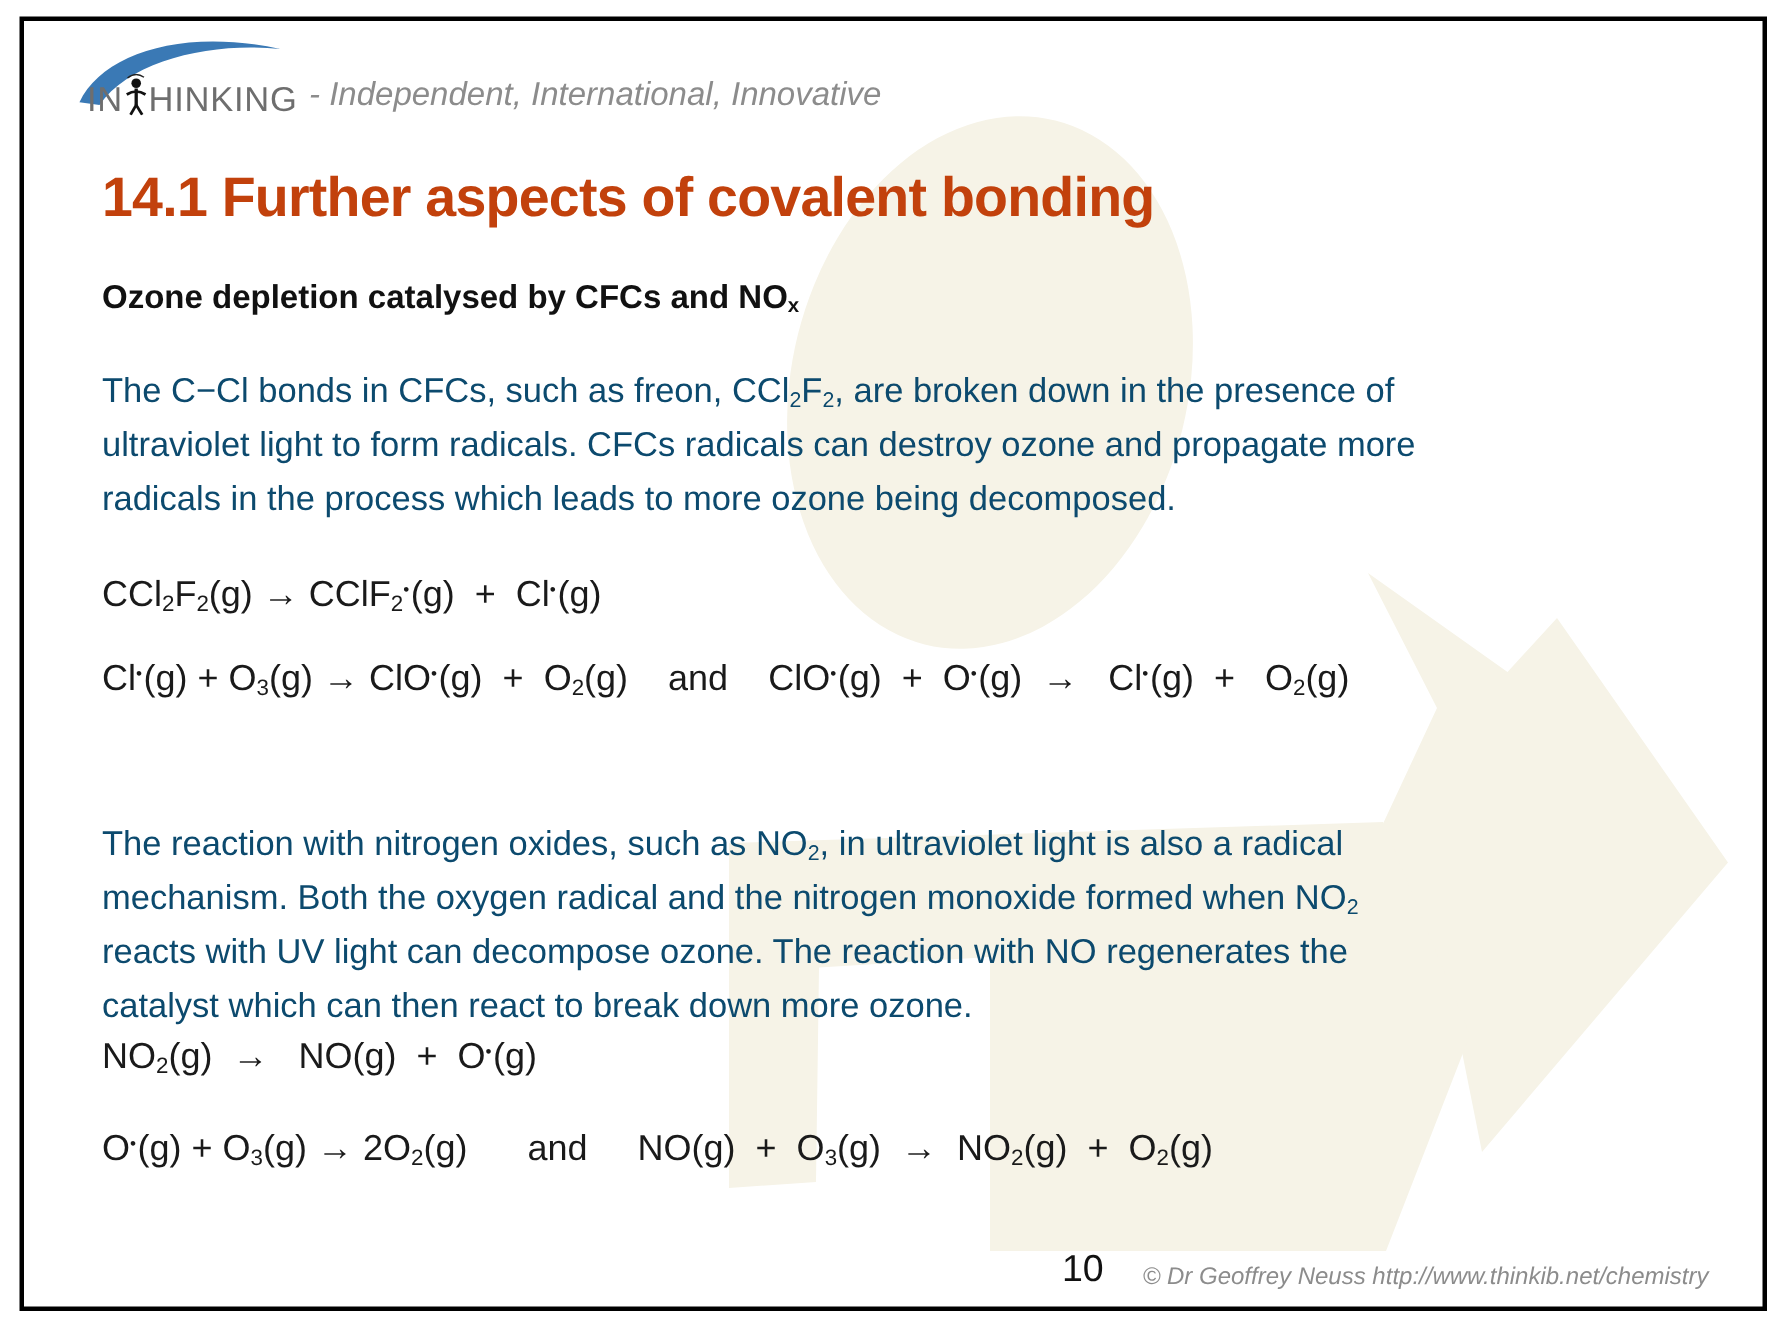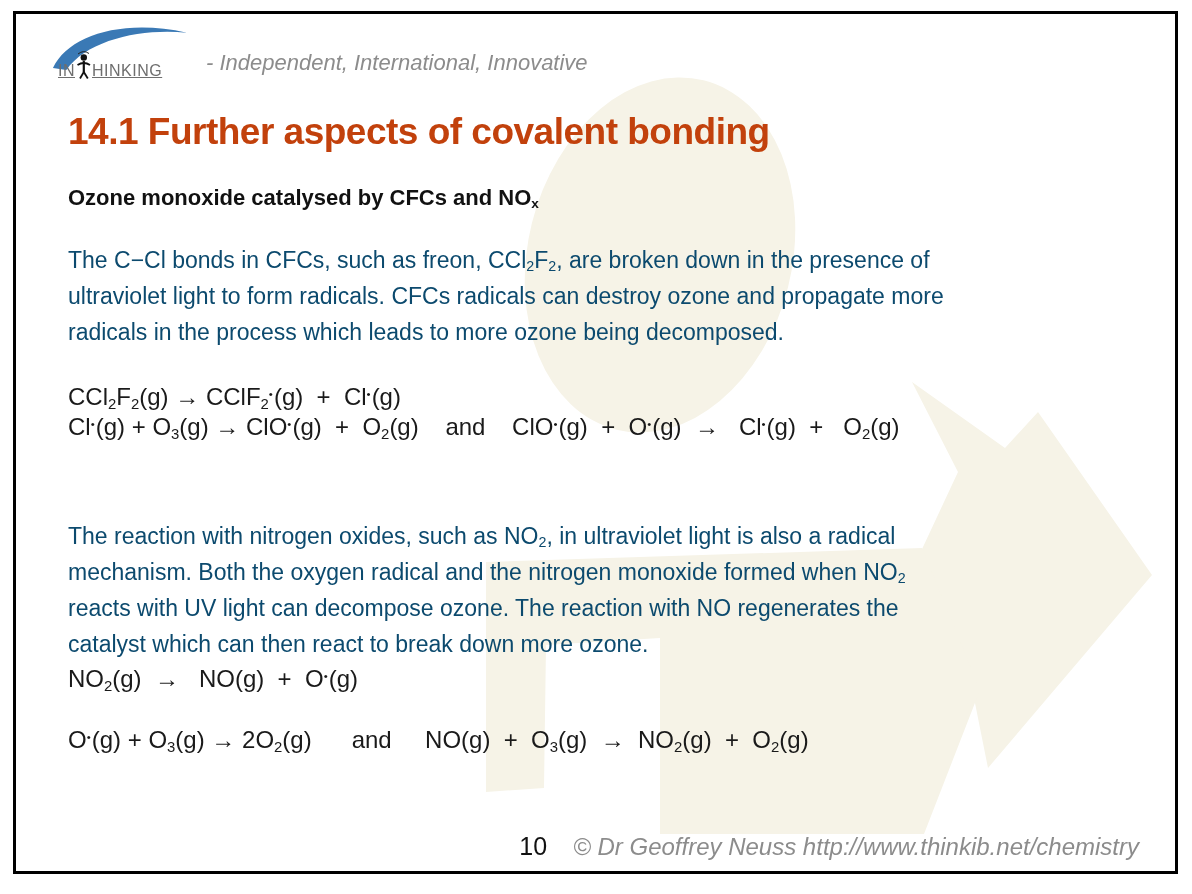--- a/index.html
+++ b/index.html
@@ -23,21 +23,21 @@
   .content{
     position:relative;height:100%;box-sizing:border-box;
     padding:8px 30px 0 52px;
   }
   
   .header{display:flex;align-items:flex-end;margin-left:-24px;height:62px;}
   .logo{position:relative;width:148px;height:60px;flex:0 0 auto;}
   .swoosh{position:absolute;left:0;top:2px;width:148px;height:44px;}
   .logo-row{
     position:absolute;left:14px;bottom:4px;white-space:nowrap;
-    font-size:16px;letter-spacing:.5px;color:#6e6e6e;font-weight:400;text-decoration:underline;
+    font-size:23px;letter-spacing:.5px;color:#6e6e6e;font-weight:400;
   }
   .person-icon{display:inline-block;vertical-align:-3px;margin:0 1px;}
   .tagline{
     margin-left:14px;padding-bottom:8px;
     font-size:22px;font-style:italic;color:#8c8c8c;white-space:nowrap;
   }
   
   .title{
     margin:26px 0 0 0;font-size:37px;line-height:44px;font-weight:bold;
     color:#c2410c;letter-spacing:-.5px;
@@ -48,32 +48,32 @@
   
   .para{
     margin:30px 0 0 0;font-size:23px;line-height:36px;color:#0c4a6e;
     max-width:1080px;
   }
   .para2{margin-top:76px;}
   .eq{
     font-size:24px;line-height:30px;color:#1a1a1a;white-space:pre-wrap;
   }
   .eq1{margin-top:32px;}
-  .eq2{margin-top:0;}
+  .eq2{margin-top:26px;}
   .eq3{margin-top:2px;}
   .eq4{margin-top:31px;}
   sub{font-size:.62em;vertical-align:-.24em;line-height:0;}
   sup{font-size:.48em;vertical-align:.62em;line-height:0;letter-spacing:1px;}
   
   .footer{
     position:absolute;left:0;right:36px;bottom:10px;
     display:flex;justify-content:flex-end;align-items:flex-end;gap:26px;
   }
   .page-number{font-size:25px;color:#111;}
-  .copyright{font-size:24px;font-style:italic;color:#8c8c8c;}
+  .copyright{font-size:16px;font-style:italic;color:#8c8c8c;}
 </style>
 </head>
 <body>
 
 <svg class="watermark" viewBox="0 0 1192 894" xmlns="http://www.w3.org/2000/svg" aria-hidden="true">
   <ellipse cx="660" cy="255" rx="132" ry="180" fill="#f6f3e7" transform="rotate(14 660 255)"></ellipse>
   <polygon fill="#f6f3e7" points="912,382 1005,448 1038,412 1152,575 988,768 972,688 902,592 958,472"></polygon>
   <polygon fill="#f6f3e7" points="486,562 922,548 980,690 924,834 660,834 660,638 546,645 544,788 486,792"></polygon>
 </svg>
 
@@ -92,21 +92,21 @@
               <line x1="7.8" y1="10" x2="7.8" y2="21" stroke="#111" stroke-width="2.2"></line>
               <line x1="7.8" y1="21" x2="4" y2="27.5" stroke="#111" stroke-width="1.8"></line>
               <line x1="7.8" y1="21" x2="11.8" y2="27.5" stroke="#111" stroke-width="1.8"></line>
             </svg><span>HINKING</span></span>
       </div>
       <div class="tagline">- Independent, International, Innovative</div>
     </div>
 
     <h1 class="title">14.1 Further aspects of covalent bonding</h1>
 
-    <h2 class="subtitle"><span>Ozone monoxide catalysed by CFCs and NO</span><sub>x</sub></h2>
+    <h2 class="subtitle"><span>Ozone depletion catalysed by CFCs and NO</span><sub>x</sub></h2>
 
     <p class="para"><span>The C−Cl bonds in CFCs, such as freon, CCl</span><sub>2</sub><span>F</span><sub>2</sub><span>, are broken down in the presence of</span><br><span>ultraviolet light to form radicals. CFCs radicals can destroy ozone and propagate more</span><br><span>radicals in the process which leads to more ozone being decomposed.</span></p>
 
     <div class="eq eq1"><span>CCl</span><sub>2</sub><span>F</span><sub>2</sub><span>(g) → CClF</span><sub>2</sub><sup>•</sup><span>(g)  +  Cl</span><sup>•</sup><span>(g)</span></div>
     <div class="eq eq2"><span>Cl</span><sup>•</sup><span>(g) + O</span><sub>3</sub><span>(g) → ClO</span><sup>•</sup><span>(g)  +  O</span><sub>2</sub><span>(g)    and    ClO</span><sup>•</sup><span>(g)  +  O</span><sup>•</sup><span>(g)  →   Cl</span><sup>•</sup><span>(g)  +   O</span><sub>2</sub><span>(g)</span></div>
 
     <p class="para para2"><span>The reaction with nitrogen oxides, such as NO</span><sub>2</sub><span>, in ultraviolet light is also a radical</span><br><span>mechanism. Both the oxygen radical and the nitrogen monoxide formed when NO</span><sub>2</sub><br><span>reacts with UV light can decompose ozone. The reaction with NO regenerates the</span><br><span>catalyst which can then react to break down more ozone.</span></p>
 
     <div class="eq eq3"><span>NO</span><sub>2</sub><span>(g)  →   NO(g)  +  O</span><sup>•</sup><span>(g)</span></div>
     <div class="eq eq4"><span>O</span><sup>•</sup><span>(g) + O</span><sub>3</sub><span>(g) → 2O</span><sub>2</sub><span>(g)      and     NO(g)  +  O</span><sub>3</sub><span>(g)  →  NO</span><sub>2</sub><span>(g)  +  O</span><sub>2</sub><span>(g)</span></div>

